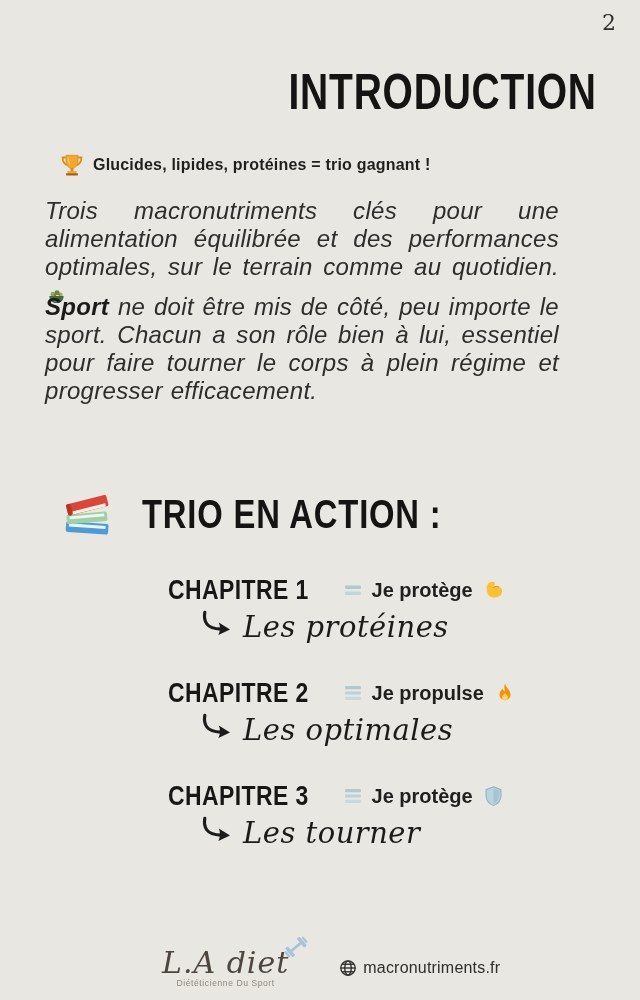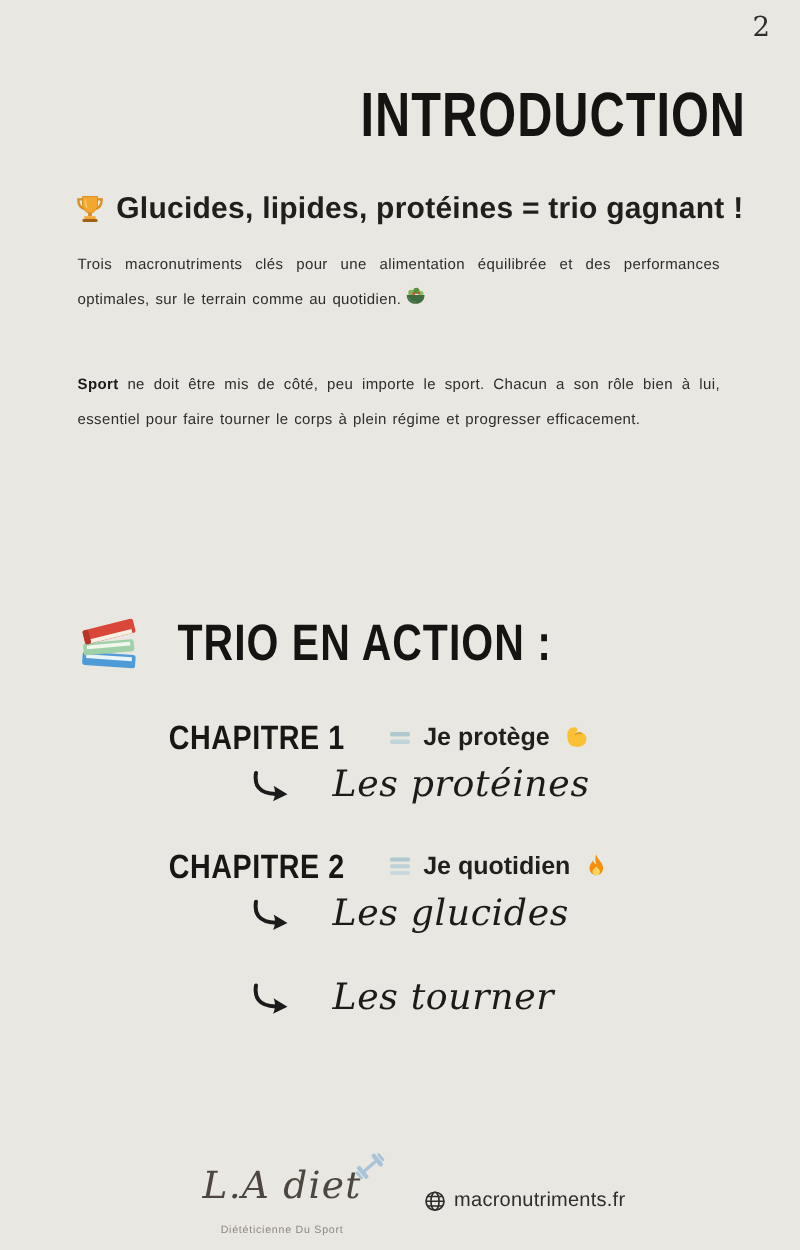--- a/index.html
+++ b/index.html
@@ -25,29 +25,30 @@
   .title {
     display: inline-block;
     font-size: 50px; font-weight: 800; letter-spacing: 1px;
     color: #151413;
     transform: scaleX(0.78);
     transform-origin: center;
   }
   .intro-heading {
     position: absolute; top: 153px; left: 60px;
     display: flex; align-items: center; gap: 9px;
-    font-size: 24px; font-weight: 700; color: #201f1d;
+    font-size: 16px; font-weight: 700; color: #201f1d;
     letter-spacing: 0.2px;
   }
   .para {
-    position: absolute; left: 62px; width: 514px;
+    position: absolute; left: 45px; width: 514px;
     text-align: justify;
-    font-size: 12px; line-height: 28px;
+    font-size: 24px; line-height: 28px;
     letter-spacing: 0.3px; word-spacing: 1px;
     color: #2e2d2b;
+    font-style: italic;
   }
   .para-1 { top: 197px; }
   .para-2 { top: 293px; }
   .bold-lead { font-weight: 700; color: #1c1b1a; }
   .inline-icon { display: inline-block; vertical-align: -3px; margin-left: 2px; }
   .section-heading {
     position: absolute; top: 486px; left: 60px;
     display: flex; align-items: center; gap: 28px;
   }
   .section-title {
@@ -56,35 +57,36 @@
     color: #151413;
     transform: scaleX(0.80);
     transform-origin: left center;
     white-space: nowrap;
   }
   .chapters { position: absolute; left: 135px; top: 574px; }
   .chapter { margin-bottom: 33px; }
   .chapter-head {
     display: flex; align-items: center; gap: 10px;
     height: 32px;
+    margin-left: 33px;
   }
   .chapter-num {
     display: inline-block;
     font-size: 27px; font-weight: 800; letter-spacing: 0.5px;
     color: #181716;
     transform: scaleX(0.85);
     transform-origin: left center;
     white-space: nowrap;
   }
   .chapter-action {
     font-size: 20px; font-weight: 700; color: #201f1d;
     white-space: nowrap;
   }
   .chapter-sub {
-    display: flex; align-items: flex-end; gap: 31px;
+    display: flex; align-items: flex-start; gap: 8px;
     margin-left: 62px; margin-top: 4px;
   }
   .chapter-topic {
     font-family: "DejaVu Serif", serif;
     font-style: italic;
     font-size: 29px; color: #1c1b1a;
     letter-spacing: 0.5px;
     white-space: nowrap;
   }
   .footer {
@@ -92,21 +94,21 @@
     display: flex; align-items: center; gap: 32px;
   }
   .logo { position: relative; text-align: center; padding-right: 18px; }
   .logo-text {
     font-family: "DejaVu Serif", serif;
     font-style: italic; font-size: 30px; color: #4c463f;
     letter-spacing: 1px; line-height: 1;
   }
   .logo-subtitle {
     font-size: 8.5px; color: #8d877d; letter-spacing: 0.6px;
-    margin-top: 14px;
+    margin-top: 0;
   }
   .logo-dumbbell { position: absolute; top: -16px; right: -4px; }
   .website { display: flex; align-items: center; gap: 6px; }
   .website-text { font-size: 16px; color: #2e2d2b; letter-spacing: 0.2px; }
   svg { display: block; }
 </style>
 </head>
 <body>
 
 <div class="page">
@@ -198,40 +200,57 @@
     <div class="chapter">
       <div class="chapter-head">
         <span class="chapter-num">CHAPITRE 2</span>
         <span>
           <svg width="18" height="16" viewBox="0 0 18 16">
             <rect x="1" y="1" width="16" height="3.2" rx="1.3" fill="#aec9cf"></rect>
             <rect x="1" y="6.4" width="16" height="3.2" rx="1.3" fill="#bcd2d6"></rect>
             <rect x="1" y="11.8" width="16" height="3.2" rx="1.3" fill="#c6d9dc"></rect>
           </svg>
         </span>
-        <span class="chapter-action">Je quotidien</span>
+        <span class="chapter-action">Je propulse</span>
         <span>
           <svg width="22" height="22" viewBox="0 0 24 24">
             <path d="M12 1.5 C13 6.5 18 8.5 18 13.8 A6 6 0 0 1 6 13.8 C6 10.8 8 9 9.2 7 C9.7 9 11 10 12 10.2 C11 7 11 4 12 1.5 Z" fill="#f4900c"></path>
             <path d="M12 12 C13.2 14 15.2 14.6 15.2 16.6 A3.2 3.2 0 0 1 8.8 16.6 C8.8 14.6 10.8 14 12 12 Z" fill="#ffd45f"></path>
           </svg>
         </span>
       </div>
       <div class="chapter-sub">
         <span>
           <svg width="38" height="28" viewBox="0 0 40 30">
             <path d="M8 2.5 C6.5 12 9.5 20 25 20.5" fill="none" stroke="#1b1b1b" stroke-width="3.4" stroke-linecap="round"></path>
             <path d="M23 13.5 L35 20.8 L22.5 26.8 C24.8 22.8 24.8 17.6 23 13.5 Z" fill="#1b1b1b"></path>
           </svg>
         </span>
-        <span class="chapter-topic">Les glucides</span>
+        <span class="chapter-topic">Les optimales</span>
       </div>
     </div>
 
     <div class="chapter">
+      <div class="chapter-head">
+        <span class="chapter-num">CHAPITRE 3</span>
+        <span>
+          <svg width="18" height="16" viewBox="0 0 18 16">
+            <rect x="1" y="1" width="16" height="3.2" rx="1.3" fill="#aec9cf"></rect>
+            <rect x="1" y="6.4" width="16" height="3.2" rx="1.3" fill="#bcd2d6"></rect>
+            <rect x="1" y="11.8" width="16" height="3.2" rx="1.3" fill="#c6d9dc"></rect>
+          </svg>
+        </span>
+        <span class="chapter-action">Je protège</span>
+        <span>
+          <svg width="21" height="22" viewBox="0 0 24 24">
+            <path d="M12 1.5 L20.5 4.8 V11.5 C20.5 17.5 17 21.2 12 23 C7 21.2 3.5 17.5 3.5 11.5 V4.8 Z" fill="#bcd3de" stroke="#8fb0c2" stroke-width="1.2"></path>
+            <path d="M12 3.5 L18.5 6 V11.5 C18.5 16.3 15.8 19.4 12 21 Z" fill="#a7c4d3"></path>
+          </svg>
+        </span>
+      </div>
       <div class="chapter-sub">
         <span>
           <svg width="38" height="28" viewBox="0 0 40 30">
             <path d="M8 2.5 C6.5 12 9.5 20 25 20.5" fill="none" stroke="#1b1b1b" stroke-width="3.4" stroke-linecap="round"></path>
             <path d="M23 13.5 L35 20.8 L22.5 26.8 C24.8 22.8 24.8 17.6 23 13.5 Z" fill="#1b1b1b"></path>
           </svg>
         </span>
         <span class="chapter-topic">Les tourner</span>
       </div>
     </div>

